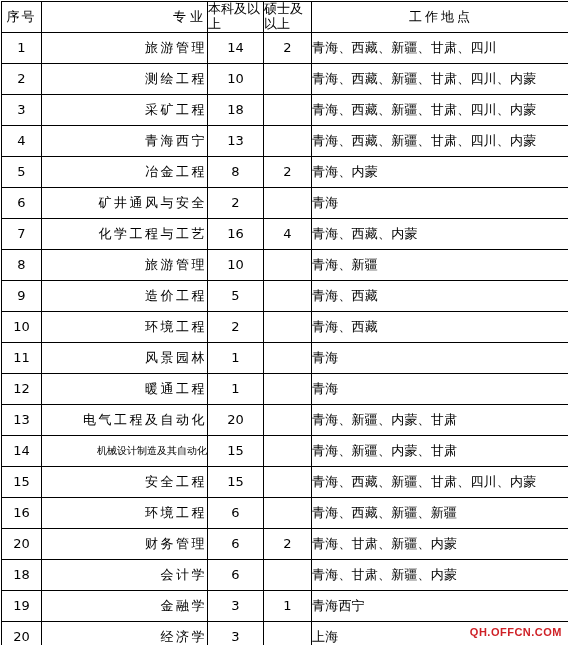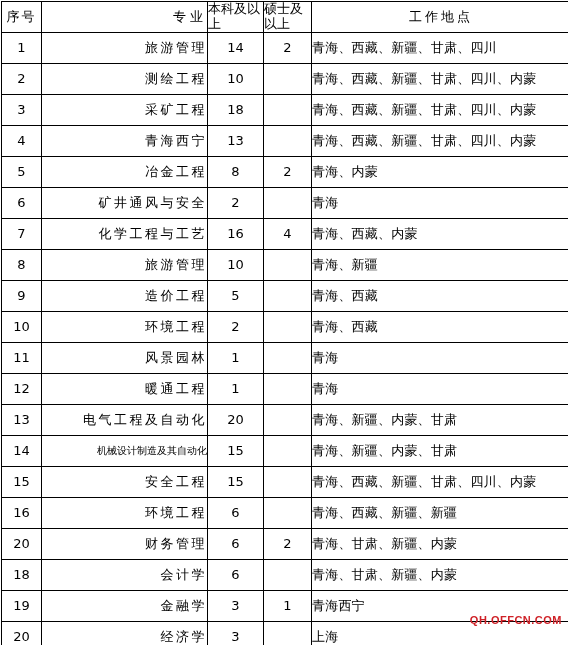--- a/index.html
+++ b/index.html
@@ -76,21 +76,21 @@
     text-align: center;
   }
   .hdr-idx {
     letter-spacing: 2px;
     font-size: 13.5px;
     font-family: Liberation Serif, serif;
   }
   .watermark {
     position: absolute;
     right: 6px;
-    bottom: 20px;
+    bottom: 8px;
     font-size: 11px;
     font-weight: bold;
     color: #cf2127;
     letter-spacing: 0.5px;
     font-family: "Liberation Sans", sans-serif;
   }
 </style>
 </head>
 <body>
 

